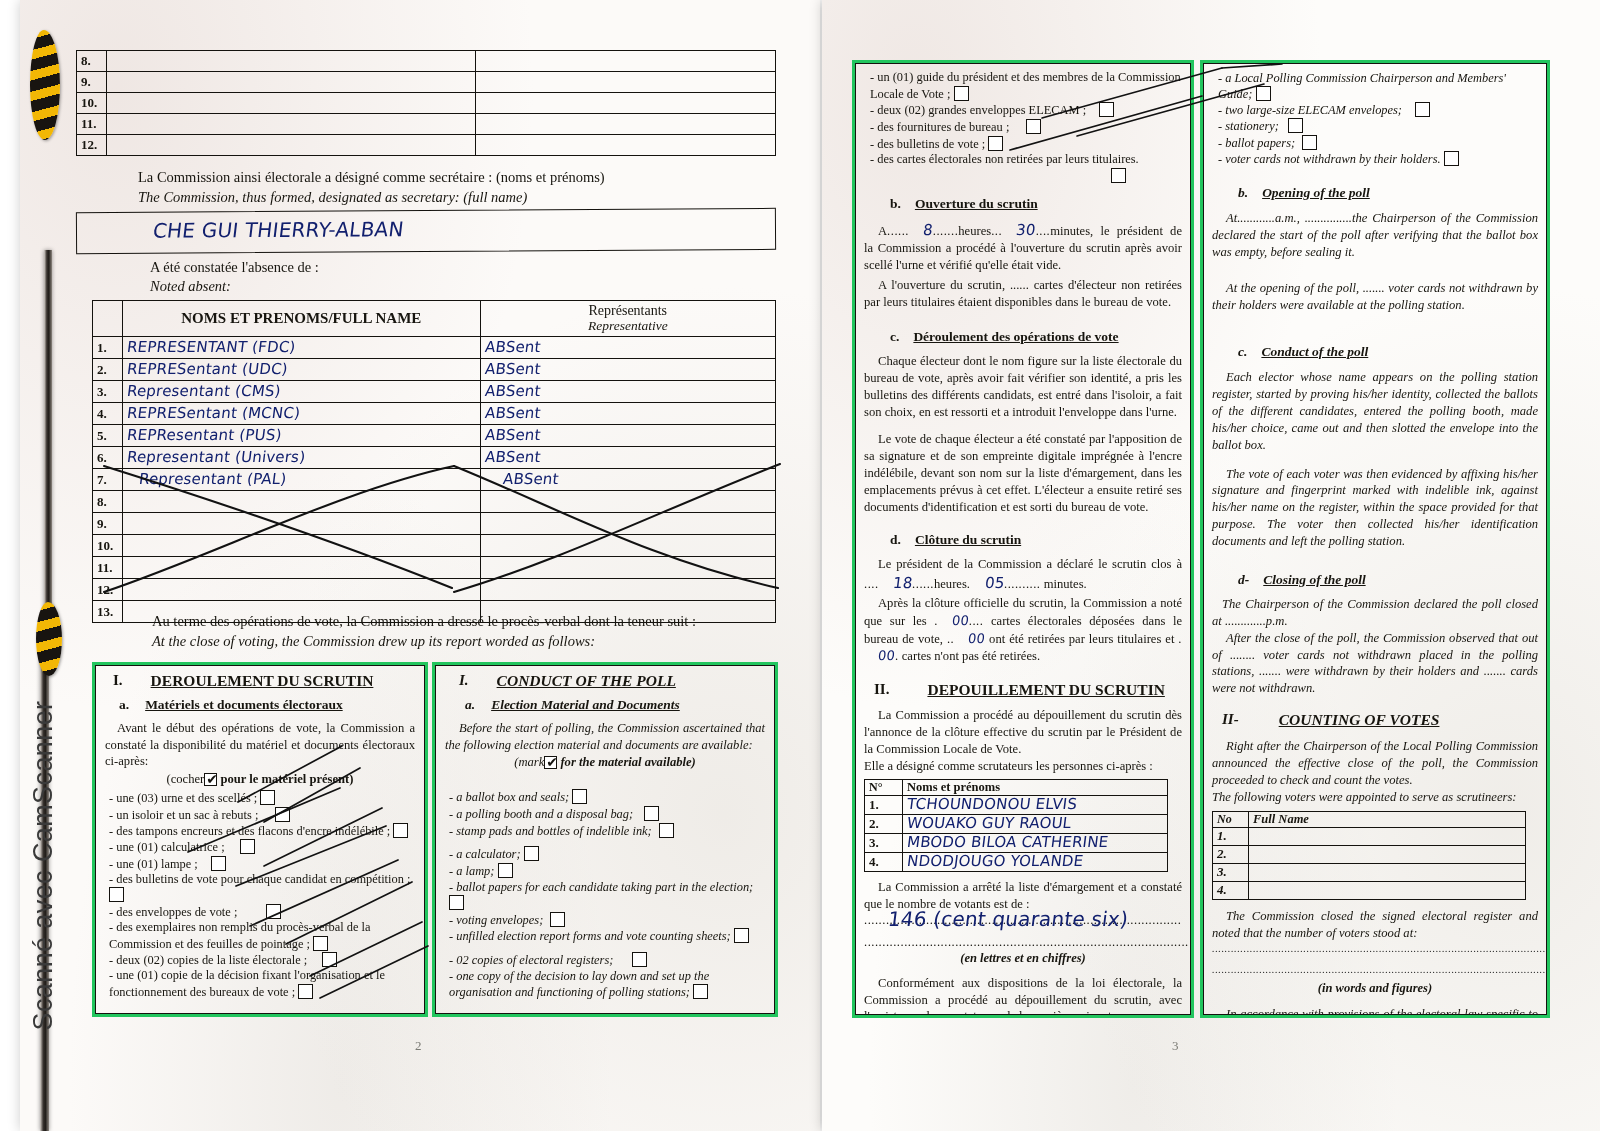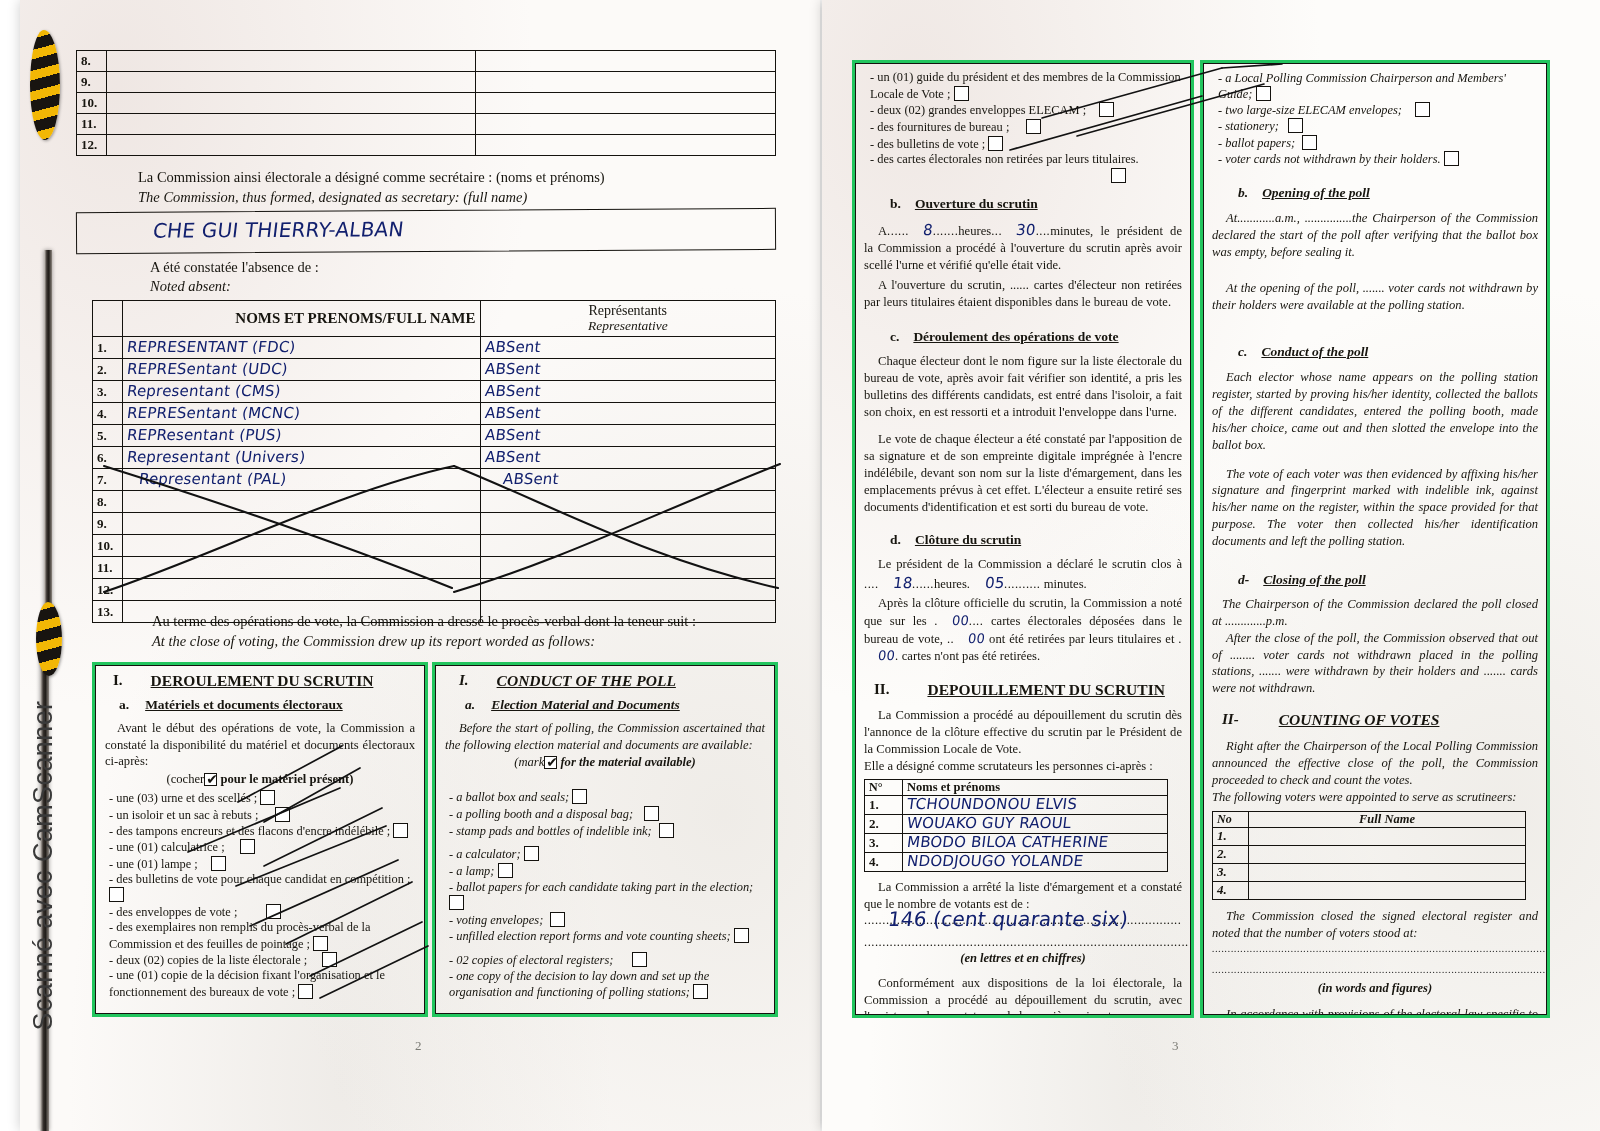--- a/index.html
+++ b/index.html
@@ -173,21 +173,21 @@
     </div>
 
     <div class="blk fr" style="left:130px; top:259px; font-size:14.5px;text-align:center;">A été constatée l'absence de :</div>
     <div class="blk en" style="left:130px; top:278px; font-size:14.5px;">Noted absent:</div>
 
     <div class="blk" style="left:72px; top:300px; width:684px;">
       <table class="grid" style="width:684px;">
         <thead>
           <tr>
             <td class="num" style="height:36px;"></td>
-            <td class="fr" style="width:358px; text-align:right; font-weight:bold; font-size:15px;">NOMS ET PRENOMS/FULL NAME</td>
+            <td class="fr" style="width:358px; text-align:center; font-weight:bold; font-size:15px;">NOMS ET PRENOMS/FULL NAME</td>
             <td style="width:296px; text-align:center;">
               <div class="fr" style="font-size:14px;">Représentants</div>
               <div class="en" style="font-size:13.5px;">Representative</div>
             </td>
           </tr>
         </thead>
         <tbody>
           <tr>
             <td class="num fr">1.</td>
             <td style="height:22px;"><span class="hand">REPRESENTANT (FDC)</span></td>
@@ -471,21 +471,21 @@
           <span class="en" style="font-weight:bold; font-size:15px;">II-</span>
           <h4 class="sec en" style="font-size:15.5px;">COUNTING OF VOTES</h4>
         </div>
         <div class="en" style="font-size:12.6px; line-height:1.34; text-align:justify; margin-top:9px; text-indent:14px;">Right after the Chairperson of the Local Polling Commission announced the effective close of the poll, the Commission proceeded to check and count the votes.</div>
         <div class="en" style="font-size:12.6px; line-height:1.34; text-align:justify;">The following voters were appointed to serve as scrutineers:</div>
 
         <table class="grid" style="width:314px; margin-top:5px;">
           <thead>
             <tr>
               <td class="en" style="width:36px; font-weight:bold; font-size:12px;">No</td>
-              <td class="en" style="font-weight:bold; font-size:12.5px;text-align:center;">Full Name</td>
+              <td class="en" style="font-weight:bold; font-size:12.5px;">Full Name</td>
             </tr>
           </thead>
           <tbody>
             <tr>
               <td class="en num" style="height:18px;">1.</td>
               <td></td>
             </tr>
             <tr>
               <td class="en num" style="height:18px;">2.</td>
               <td></td>

